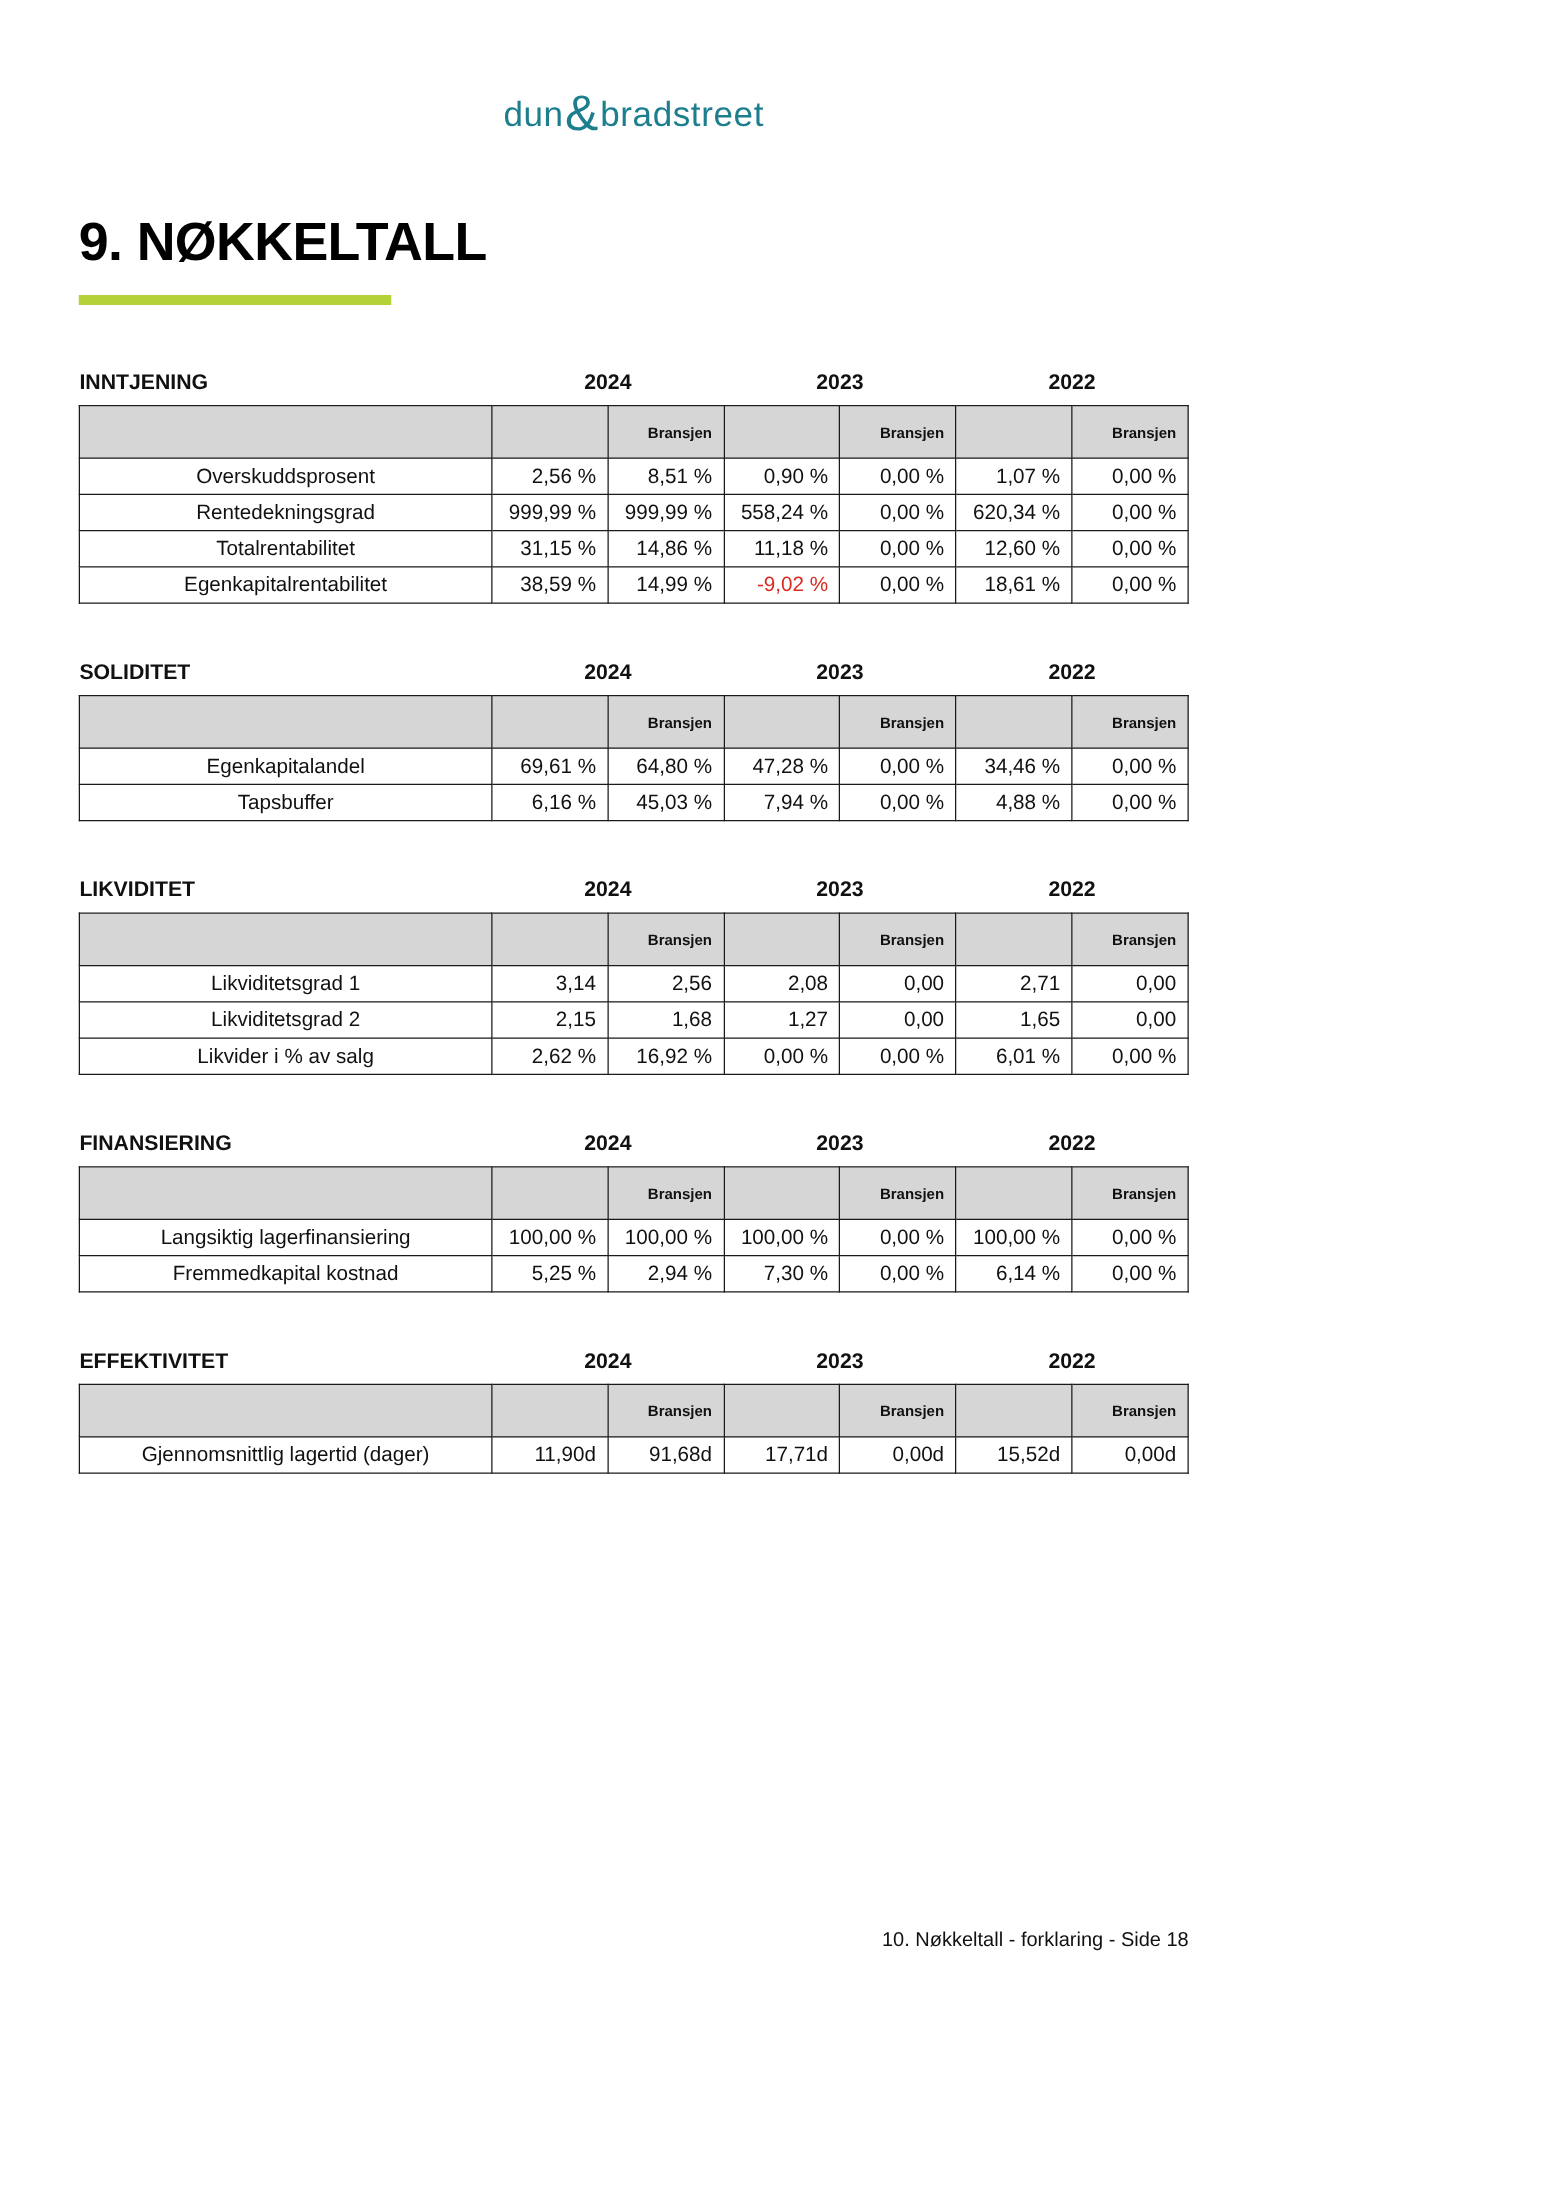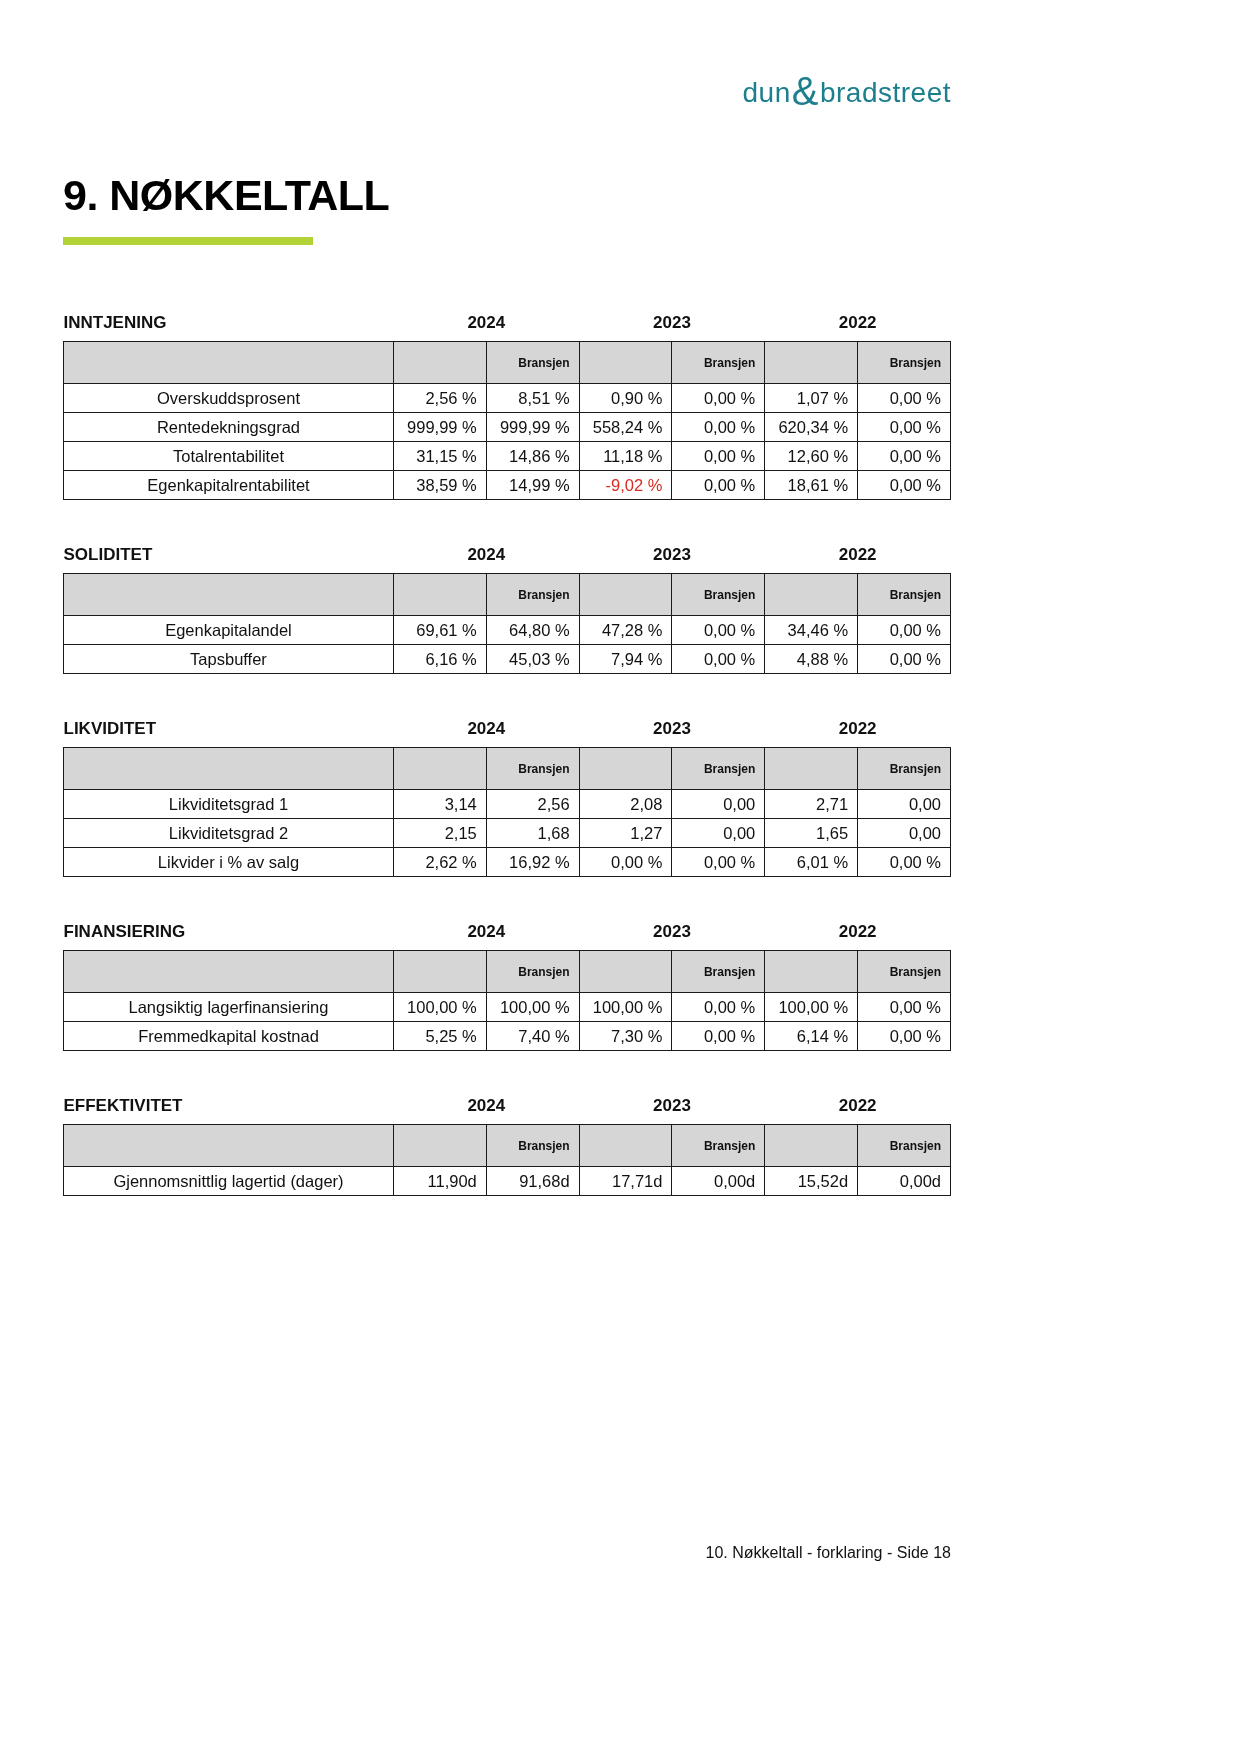--- a/index.html
+++ b/index.html
@@ -14,21 +14,21 @@
   .page {
     position:relative;
     margin-left:63px;
     width:888px;
     height:1754px;
   }
 
   
   .logo-row {
     padding-top:72px;
-    text-align:right;
+    text-align:center;
     color:var(--brand-teal, #1d7e8e);
     font-size:28px;
     letter-spacing:0.5px;
     line-height:32px;
     white-space:nowrap;
   }
   .logo-row .amp {
     font-size:40px;
     line-height:32px;
     font-weight:400;
@@ -51,21 +51,21 @@
     height:8px;
     background:var(--accent-green, #b2d235);
   }
 
   
   table.kv {
     width:100%;
     border-collapse:collapse;
     table-layout:fixed;
   }
-  table.kv.first { margin-top:68px;padding-left:32px; }
+  table.kv.first { margin-top:52px;padding-left:32px; }
   table.kv.next  { margin-top:45px; }
   col.c0 { width:37.2%; }
   col.cv { width:10.4666%; }
 
   tr.yr td {
     border:none;
     background:transparent;
     font-weight:bold;
     font-size:17px;
     padding:0 0 8px 0;
@@ -316,21 +316,21 @@
       <td class="num">100,00 %</td>
       <td class="num">100,00 %</td>
       <td class="num">100,00 %</td>
       <td class="num">0,00 %</td>
       <td class="num">100,00 %</td>
       <td class="num">0,00 %</td>
     </tr>
     <tr class="dr">
       <td class="lbl">Fremmedkapital kostnad</td>
       <td class="num">5,25 %</td>
-      <td class="num">7,40 %</td>
+      <td class="num">2,94 %</td>
       <td class="num">7,30 %</td>
       <td class="num">0,00 %</td>
       <td class="num">6,14 %</td>
       <td class="num">0,00 %</td>
     </tr>
   </tbody>
     </table>
 
   <table class="kv next">
     <colgroup>

